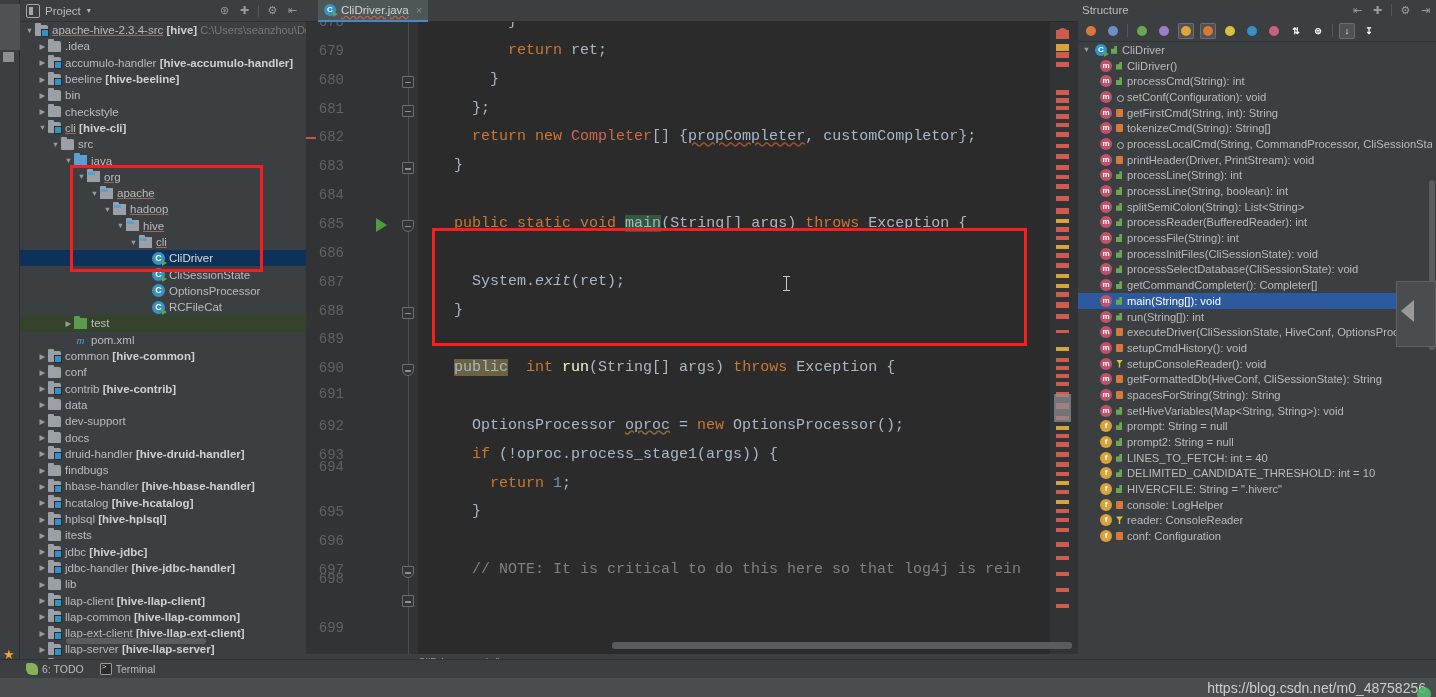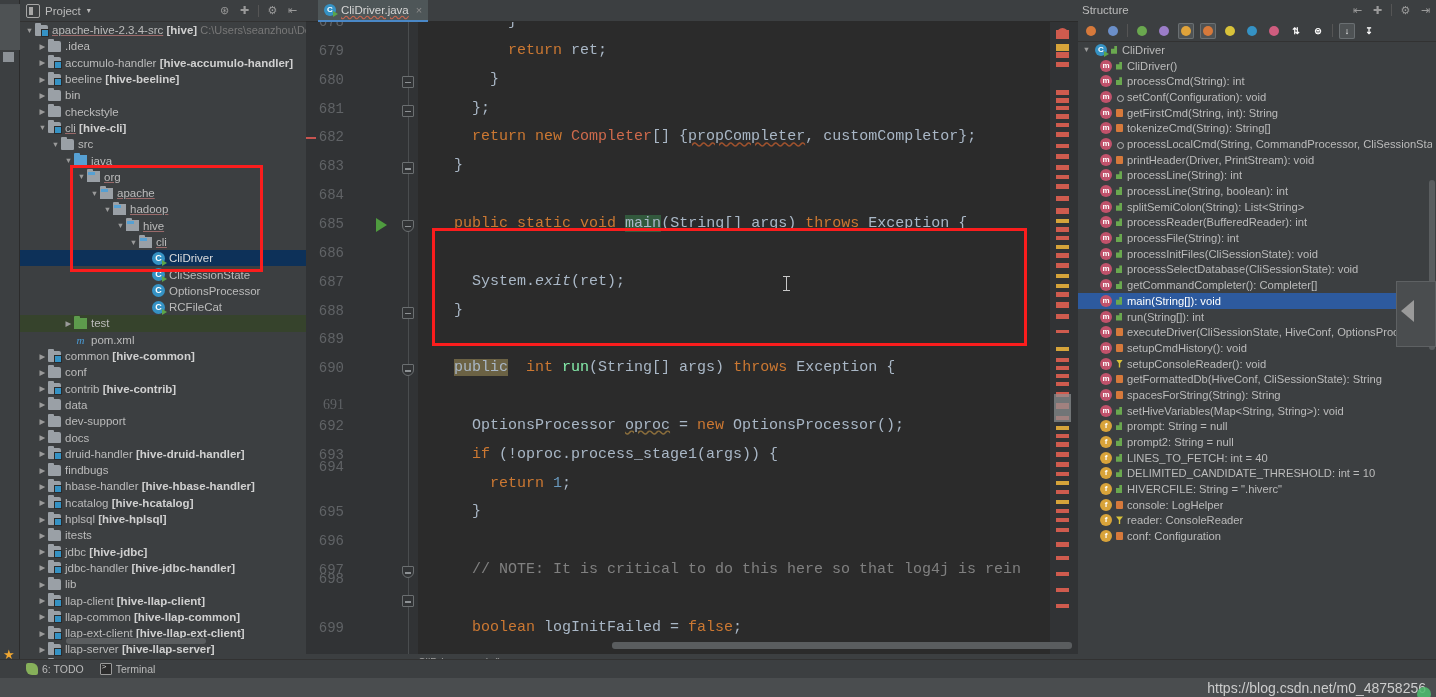--- a/index.html
+++ b/index.html
@@ -196,21 +196,21 @@
     position: absolute; left: 0; width: 10px; height: 2px; background: #c75450;
   }
 
   .code {
     position: absolute; left: 112px; top: 0; right: 28px; bottom: 0;
     font-family: "Liberation Mono", monospace; font-size: 15px;
     color: #a9b7c6; overflow: hidden;
   }
   .cl { position: absolute; left: 0; white-space: pre; line-height: 19px; }
   .kw { color: #cc7832; }
-  .cls { color: #86efac; }
+  .cls { color: #fef9c3; }
   .clsred { color: #cf6a4c; }
   .num { color: #6897bb; }
   .cmt { color: #808080; }
   .ident-u { text-decoration: underline; text-decoration-color:#8a6d3b; text-decoration-style: wavy;}
   .hl-main { background: #32593d; }
   .hl-pub { background: #6b6244; }
   .err-wavy { text-decoration: underline; text-decoration-color:#a0522d; text-decoration-style: wavy; }
 
   .caret-i {
     position: absolute; width: 1px; height: 15px; background: #c8c8c8;
@@ -609,21 +609,21 @@
           <div class="lnum" style="top: 193.95px;">685</div>
           <div class="foldmark expanded" style="top: 197.95px;"></div>
           <div class="runarrow" style="top: 195.95px;"></div>
           <div class="lnum" style="top: 222.8px;">686</div>
           <div class="lnum" style="top: 251.65px;">687</div>
           <div class="lnum" style="top: 280.5px;">688</div>
           <div class="foldmark collapsed" style="top: 284.5px;"></div>
           <div class="lnum" style="top: 309.35px;">689</div>
           <div class="lnum" style="top: 338.2px;">690</div>
           <div class="foldmark expanded" style="top: 342.2px;"></div>
-          <div class="lnum" style="top: 375px; font-family: Liberation Serif, serif;">691</div>
+          <div class="lnum" style="top: 364px;">691</div>
           <div class="lnum" style="top: 395.9px;">692</div>
           <div class="lnum" style="top: 424.75px;">693</div>
           <div class="lnum" style="top: 437px;">694</div>
           <div class="lnum" style="top: 482.45px;">695</div>
           <div class="lnum" style="top: 511.3px;">696</div>
           <div class="lnum" style="top: 540.15px;">697</div>
           <div class="foldmark expanded" style="top: 544.15px;"></div>
           <div class="lnum" style="top: 549px;">698</div>
           <div class="foldmark collapsed" style="top: 573px;"></div>
           <div class="lnum" style="top: 597.85px;">699</div>
@@ -641,21 +641,20 @@
           <div class="cl" style="top: 278.5px; left: 18px;">  }</div>
           <div class="cl" style="top: 307.35px; left: 18px;"></div>
           <div class="cl" style="top: 336.2px; left: 18px;">  <span class="hl-pub">public</span>  <span class="kw">int</span> <span class="cls">run</span>(String[] args) <span class="kw">throws</span> Exception {</div>
           <div class="cl" style="top: 365.05px; left: 18px;"></div>
           <div class="cl" style="top: 393.9px; left: 18px;">    OptionsProcessor <span class="ident-u">oproc</span> = <span class="kw">new</span> OptionsProcessor();</div>
           <div class="cl" style="top: 422.75px; left: 18px;">    <span class="kw">if</span> (!oproc.process_stage1(args)) {</div>
           <div class="cl" style="top: 451.6px; left: 18px;">      <span class="kw">return</span> <span class="num">1</span>;</div>
           <div class="cl" style="top: 480.45px; left: 18px;">    }</div>
           <div class="cl" style="top: 509.3px; left: 18px;"></div>
           <div class="cl" style="top: 538.15px; left: 18px;"><span class="cmt">    // NOTE: It is critical to do this here so that log4j is rein</span></div>
-          <div class="cl" style="top: 595.85px; left: 18px;">    <span class="kw">boolean</span> logInitFailed = <span class="kw">false</span>;</div>
           <div class="caret-i" style="left: 368px; top: 253.65px;"></div>
         </div>
       <div class="stripe" id="stripe">
           <div class="mark" style="top: 8px; height: 9px; background: rgb(207, 91, 78);"></div>
           <div class="mark" style="top: 22px; height: 7px; background: rgb(214, 164, 58);"></div>
           <div class="mark" style="top: 30px; height: 6px; background: rgb(207, 91, 78);"></div>
           <div class="mark" style="top: 40px; height: 5px; background: rgb(207, 91, 78);"></div>
           <div class="mark" style="top: 68px; height: 5px; background: rgb(207, 91, 78);"></div>
           <div class="mark" style="top: 76px; height: 5px; background: rgb(207, 91, 78);"></div>
           <div class="mark" style="top: 84px; height: 4px; background: rgb(207, 91, 78);"></div>

